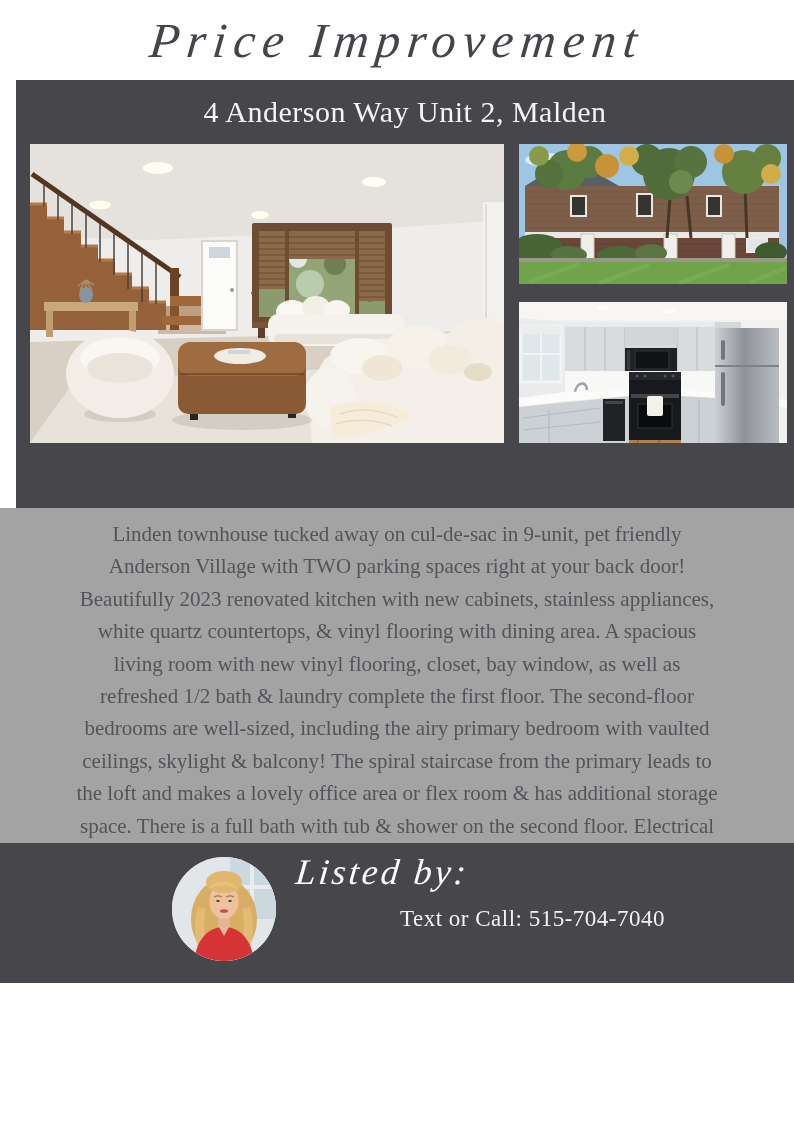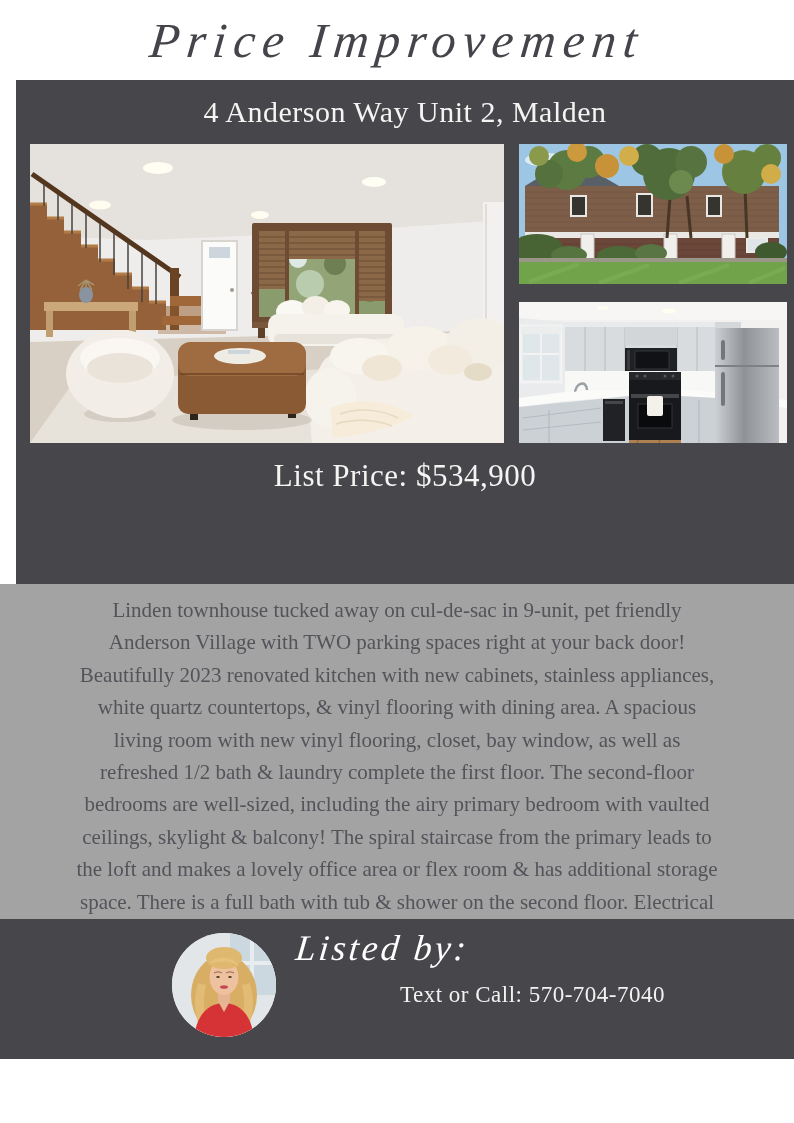--- a/index.html
+++ b/index.html
@@ -26,21 +26,21 @@
     font-style: italic;
     font-weight: 400;
     font-size: 49px;
     letter-spacing: 7px;
     color: #45444b;
     transform: skewX(-6deg);
     white-space: nowrap;
   }
 
   
-  .hero-band { height: 504px; background: #47464b; margin-left: 16px; }
+  .hero-band { height: 428px; background: #47464b; margin-left: 16px; }
   .address-row {
     height: 64px;
     display: flex;
     align-items: center;
     justify-content: center;
   }
   .address-text {
     color: #f5f4f2;
     font-size: 30px;
     letter-spacing: 0.5px;
@@ -383,23 +383,20 @@
             </defs>
             <rect x="196" y="26" width="64" height="115" fill="url(#steel)"></rect>
             <line x1="196" y1="64" x2="260" y2="64" stroke="#7e8286" stroke-width="2"></line>
             <rect x="202" y="38" width="4" height="20" rx="2" fill="#73777b"></rect>
             <rect x="202" y="70" width="4" height="34" rx="2" fill="#73777b"></rect>
           </svg>
         </div>
       </div>
     </div>
 
-    <div class="price-row">
-      <div class="price-text">List Price: $534,900</div>
-    </div>
   </div>
 
   <div class="description-section">
     <p class="description">Linden townhouse tucked away on cul-de-sac in 9-unit, pet friendly
 Anderson Village with TWO parking spaces right at your back door!
 Beautifully 2023 renovated kitchen with new cabinets, stainless appliances,
 white quartz countertops, &amp; vinyl flooring with dining area. A spacious
 living room with new vinyl flooring, closet, bay window, as well as
 refreshed 1/2 bath &amp; laundry complete the first floor. The second-floor
 bedrooms are well-sized, including the airy primary bedroom with vaulted
@@ -429,17 +426,17 @@
         <ellipse cx="46" cy="44" rx="1.8" ry="1.1" fill="#4a3a2e"></ellipse>
         <ellipse cx="58" cy="44" rx="1.8" ry="1.1" fill="#4a3a2e"></ellipse>
         <path d="M42,40 C44,38.5 48,38.5 50,40 M54,40 C56,38.5 60,38.5 62,40" stroke="#8a6a44" stroke-width="1" fill="none"></path>
         <ellipse cx="52" cy="54" rx="4" ry="1.8" fill="#c04b52"></ellipse>
         <path d="M22,104 C25,80 38,70 52,70 C66,70 79,80 82,104 Z" fill="#d63336"></path>
         <polygon points="47,70 52,79 57,70" fill="#e7b795"></polygon>
       </svg>
     </div>
     <div class="listed-by">Listed by:</div>
     <div class="agent-block">
-      <div>Text or Call: 570-704-7040</div>
+      <div>Text or Call: 515-704-7040</div>
     </div>
   </div>
 
 </div>
 
 </body></html>

